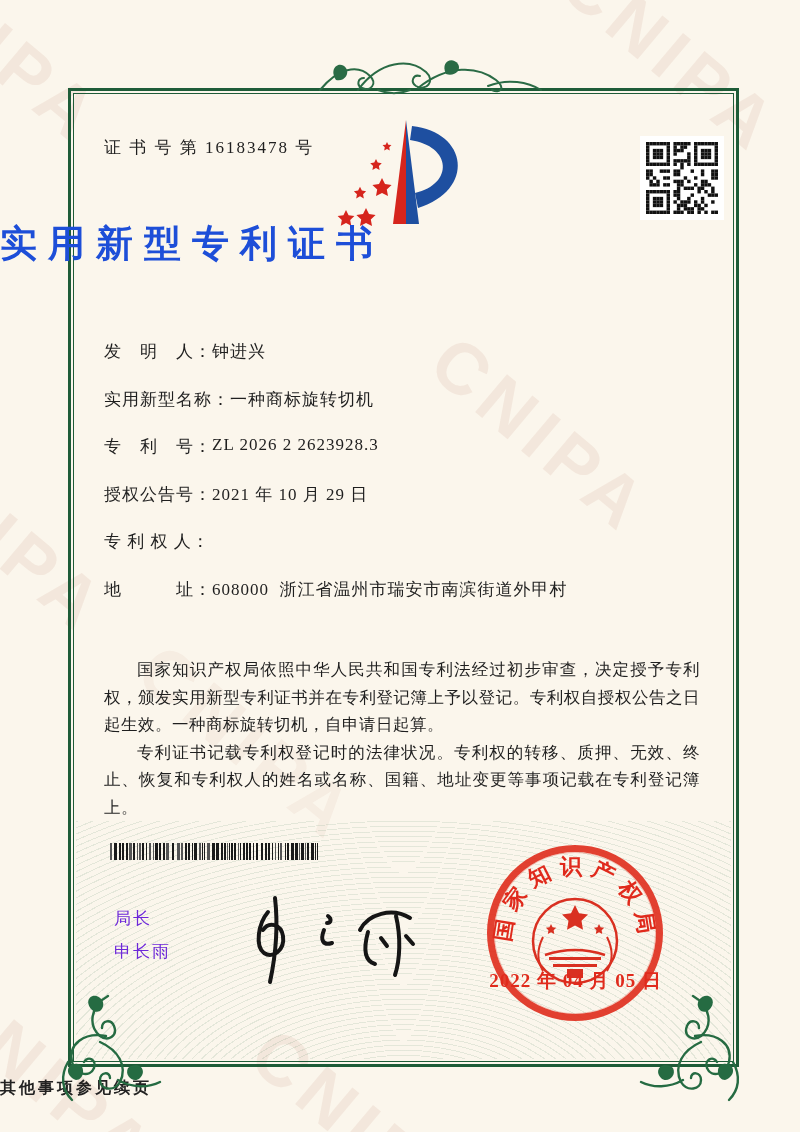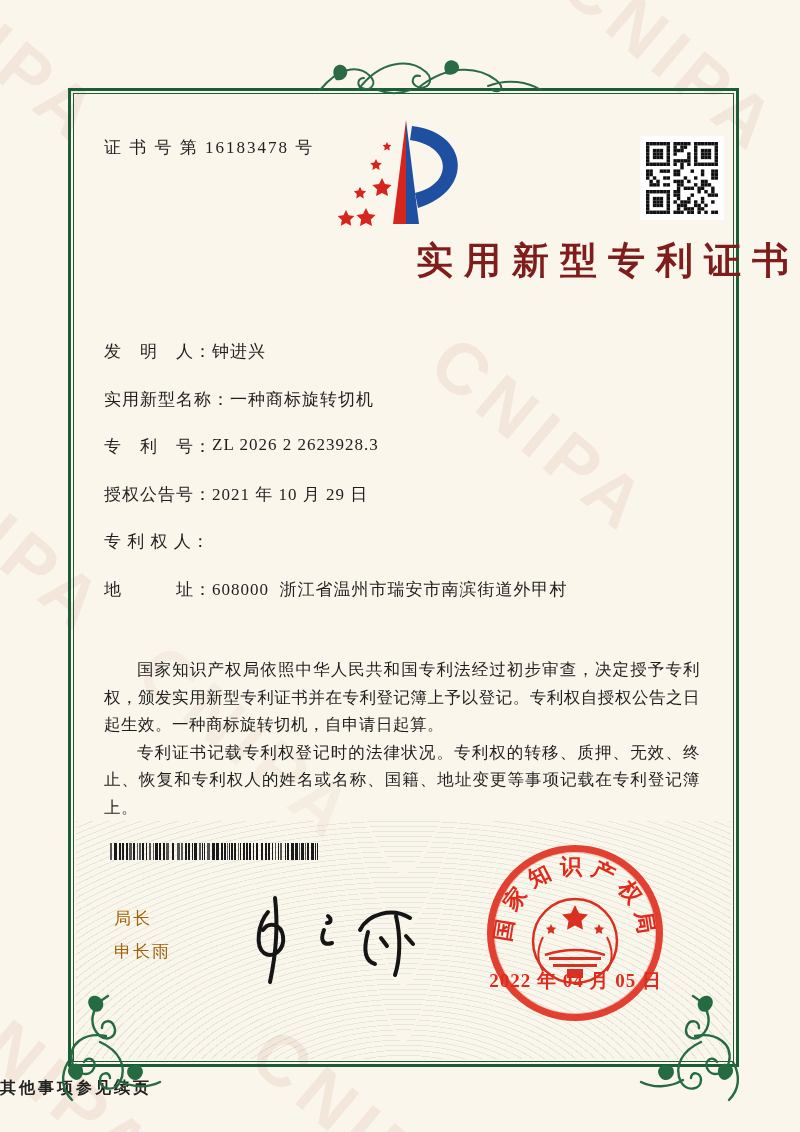--- a/index.html
+++ b/index.html
@@ -32,39 +32,39 @@
   }
   
   .ornament{position:absolute;z-index:3;pointer-events:none;}
   
   .content{position:absolute;inset:0;z-index:2;}
   .cert-no{position:absolute;left:104px;top:136px;font-size:17px;letter-spacing:2px;}
   .logo{position:absolute;left:330px;top:114px;width:150px;height:116px;}
   .qr{position:absolute;left:640px;top:136px;width:84px;height:84px;background:#ffffff;}
   .qr svg{position:absolute;left:6px;top:6px;}
   .doc-title{
-    position:absolute;left:0;top:236px;width:800px;text-align:right;
-    font-size:37px;font-weight:bold;letter-spacing:11px;color:#7f1d1d;
+    position:absolute;left:0;top:219px;width:800px;text-align:left;
+    font-size:37px;font-weight:bold;letter-spacing:11px;color:#1d4ed8;
   }
   .fields{position:absolute;left:104px;top:340px;width:600px;font-size:17px;}
   .field-row{height:47.5px;display:flex;align-items:flex-start;letter-spacing:1px;}
   .field-label{white-space:pre;}
   .field-value{white-space:pre;}
   .grant-row{position:absolute;left:104px;top:622px;width:620px;font-size:17px;display:flex;letter-spacing:1px;}
   .grant-no{margin-left:62px;}
   .paragraphs{
     position:absolute;left:104px;top:656px;width:596px;
     font-size:16.5px;line-height:27.5px;text-align:justify;letter-spacing:0.5px;
   }
   .paragraphs p{margin:0;text-indent:2em;}
   .barcode{position:absolute;left:110px;top:843px;width:212px;height:17px;}
   .sig-block{
     position:absolute;left:114px;top:902px;
     font-family:"Liberation Sans","DejaVu Sans",sans-serif;
-    font-size:17px;line-height:33px;letter-spacing:2px;color:#a16207;
+    font-size:17px;line-height:33px;letter-spacing:2px;color:#6d28d9;
   }
   .signature{position:absolute;left:228px;top:892px;width:210px;height:95px;}
   
   .seal{position:absolute;left:487px;top:845px;width:176px;height:176px;z-index:4;}
   .seal-ring{
     position:absolute;inset:0;border:7px solid rgba(224,48,32,0.92);border-radius:50%;
     box-shadow:inset 0 0 0 1px rgba(224,48,32,0.25);
   }
   .seal svg{position:absolute;left:0;top:0;}
   .seal-date{

